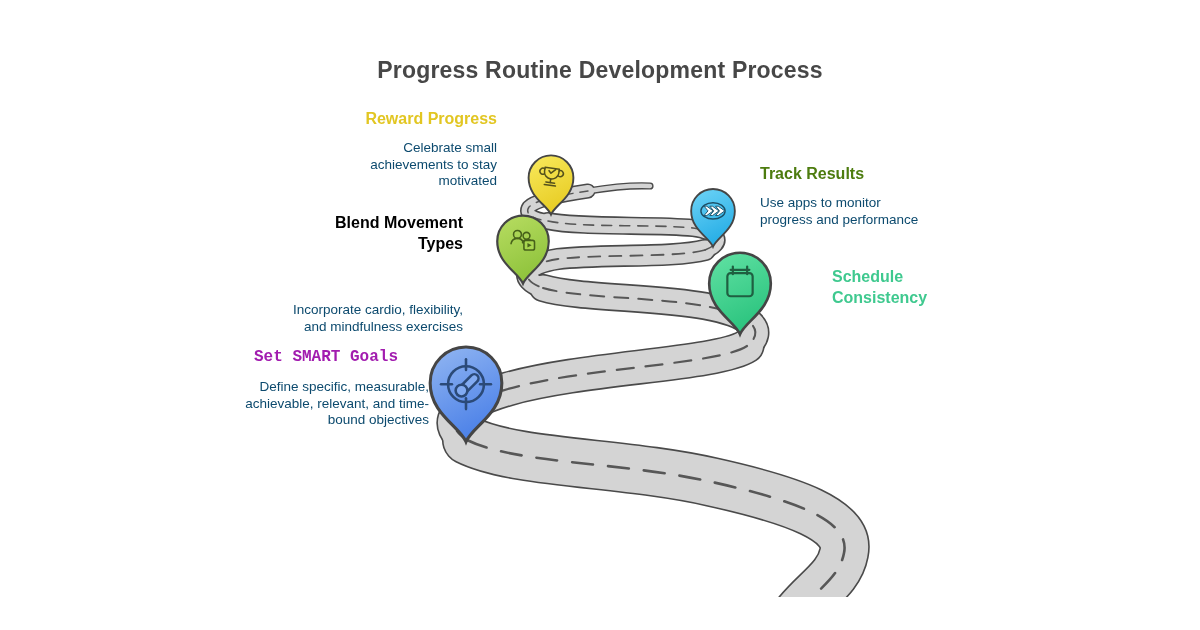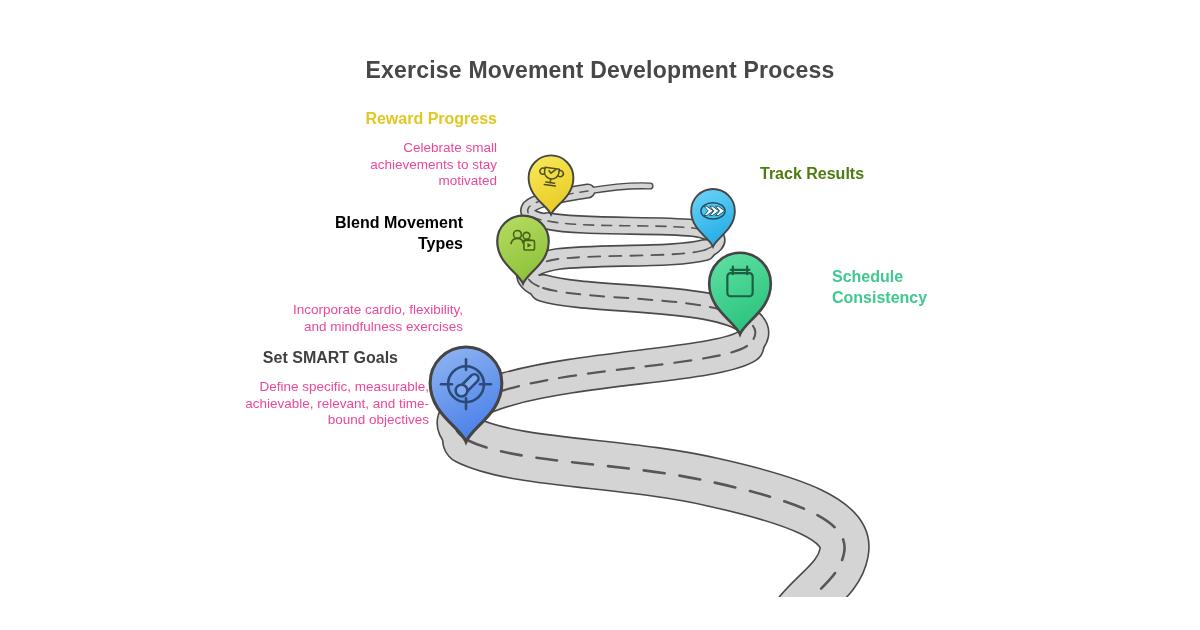--- a/index.html
+++ b/index.html
@@ -7,21 +7,21 @@
     width:1200px;height:630px;background:#ffffff;overflow:hidden;
     font-family:"Liberation Sans", sans-serif;
   }
   .canvas{position:relative;width:1200px;height:630px;background:#ffffff;}
   .main-title{
     position:absolute;top:57px;left:0;width:100%;text-align:center;
     font-size:23px;font-weight:bold;color:#474747;letter-spacing:.2px;
   }
   .step{position:absolute;}
   .step .step-title{font-size:16px;font-weight:bold;line-height:21px;}
-  .step .step-desc{font-size:13.5px;color:#ec4899;line-height:16.5px;margin-top:11px;}
+  .step .step-desc{font-size:13.5px;color:#0c4a6e;line-height:16.5px;margin-top:11px;}
   .align-right{text-align:right;}
   .align-right .step-desc,.align-right .title-wrap{margin-left:auto;}
   .align-left{text-align:left;}
 
   #step-reward{top:108px;left:317px;width:180px;}
   #step-reward .step-desc{width:160px;}
 
   #step-blend{top:212px;left:283px;width:180px;}
   #step-blend .title-wrap{width:150px;}
   #step-blend .step-desc{width:175px;margin-top:48px;}
@@ -36,21 +36,21 @@
   #step-schedule .title-wrap{width:120px;}
   #step-schedule .step-desc{width:150px;}
 
   svg.roadmap{position:absolute;top:0;left:0;}
 </style>
 </head>
 <body>
 
 <div class="canvas">
 
-  <div class="main-title">Exercise Movement Development Process</div>
+  <div class="main-title">Progress Routine Development Process</div>
 
   <svg class="roadmap" width="1200" height="630" viewBox="0 0 1200 630">
     <defs>
       <clipPath id="roadClip">
           <rect x="0" y="0" width="1200" height="597"></rect>
         </clipPath>
       <linearGradient id="gradYellow" x1="0" y1="0" x2="0.4" y2="1">
         <stop offset="0" stop-color="#f9ea5e"></stop>
           <stop offset="1" stop-color="#e8cd25"></stop>
       </linearGradient>
@@ -173,29 +173,30 @@
 
   <div class="step align-right" id="step-blend">
     <div class="title-wrap">
         <div class="step-title" style="color: #000000;">Blend Movement Types</div>
       </div>
     <div class="step-desc">Incorporate cardio, flexibility, and mindfulness exercises</div>
   </div>
 
   <div class="step align-right" id="step-smart">
     <div class="title-wrap">
-        <div class="step-title" style="color: #404040;">Set SMART Goals</div>
+        <div class="step-title" style="color: #a21caf; font-family: Liberation Mono, monospace;">Set SMART Goals</div>
       </div>
     <div class="step-desc">Define specific, measurable, achievable, relevant, and time-bound objectives</div>
   </div>
 
   <div class="step align-left" id="step-track">
     <div class="title-wrap">
         <div class="step-title" style="color: #4d7c0f;">Track Results</div>
       </div>
+    <div class="step-desc">Use apps to monitor progress and performance</div>
   </div>
 
   <div class="step align-left" id="step-schedule">
     <div class="title-wrap">
         <div class="step-title" style="color: rgb(63, 201, 143);">Schedule Consistency</div>
       </div>
   </div>
 
 </div>
 

